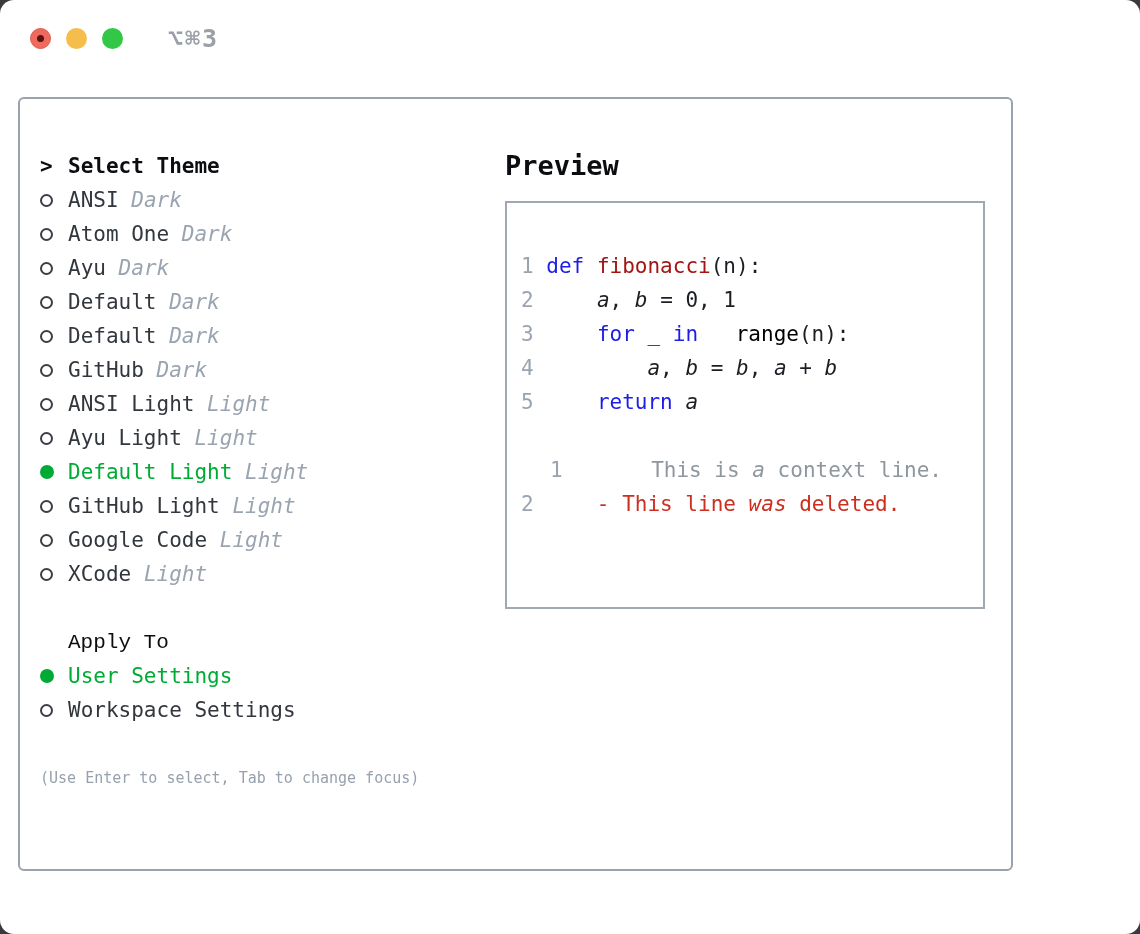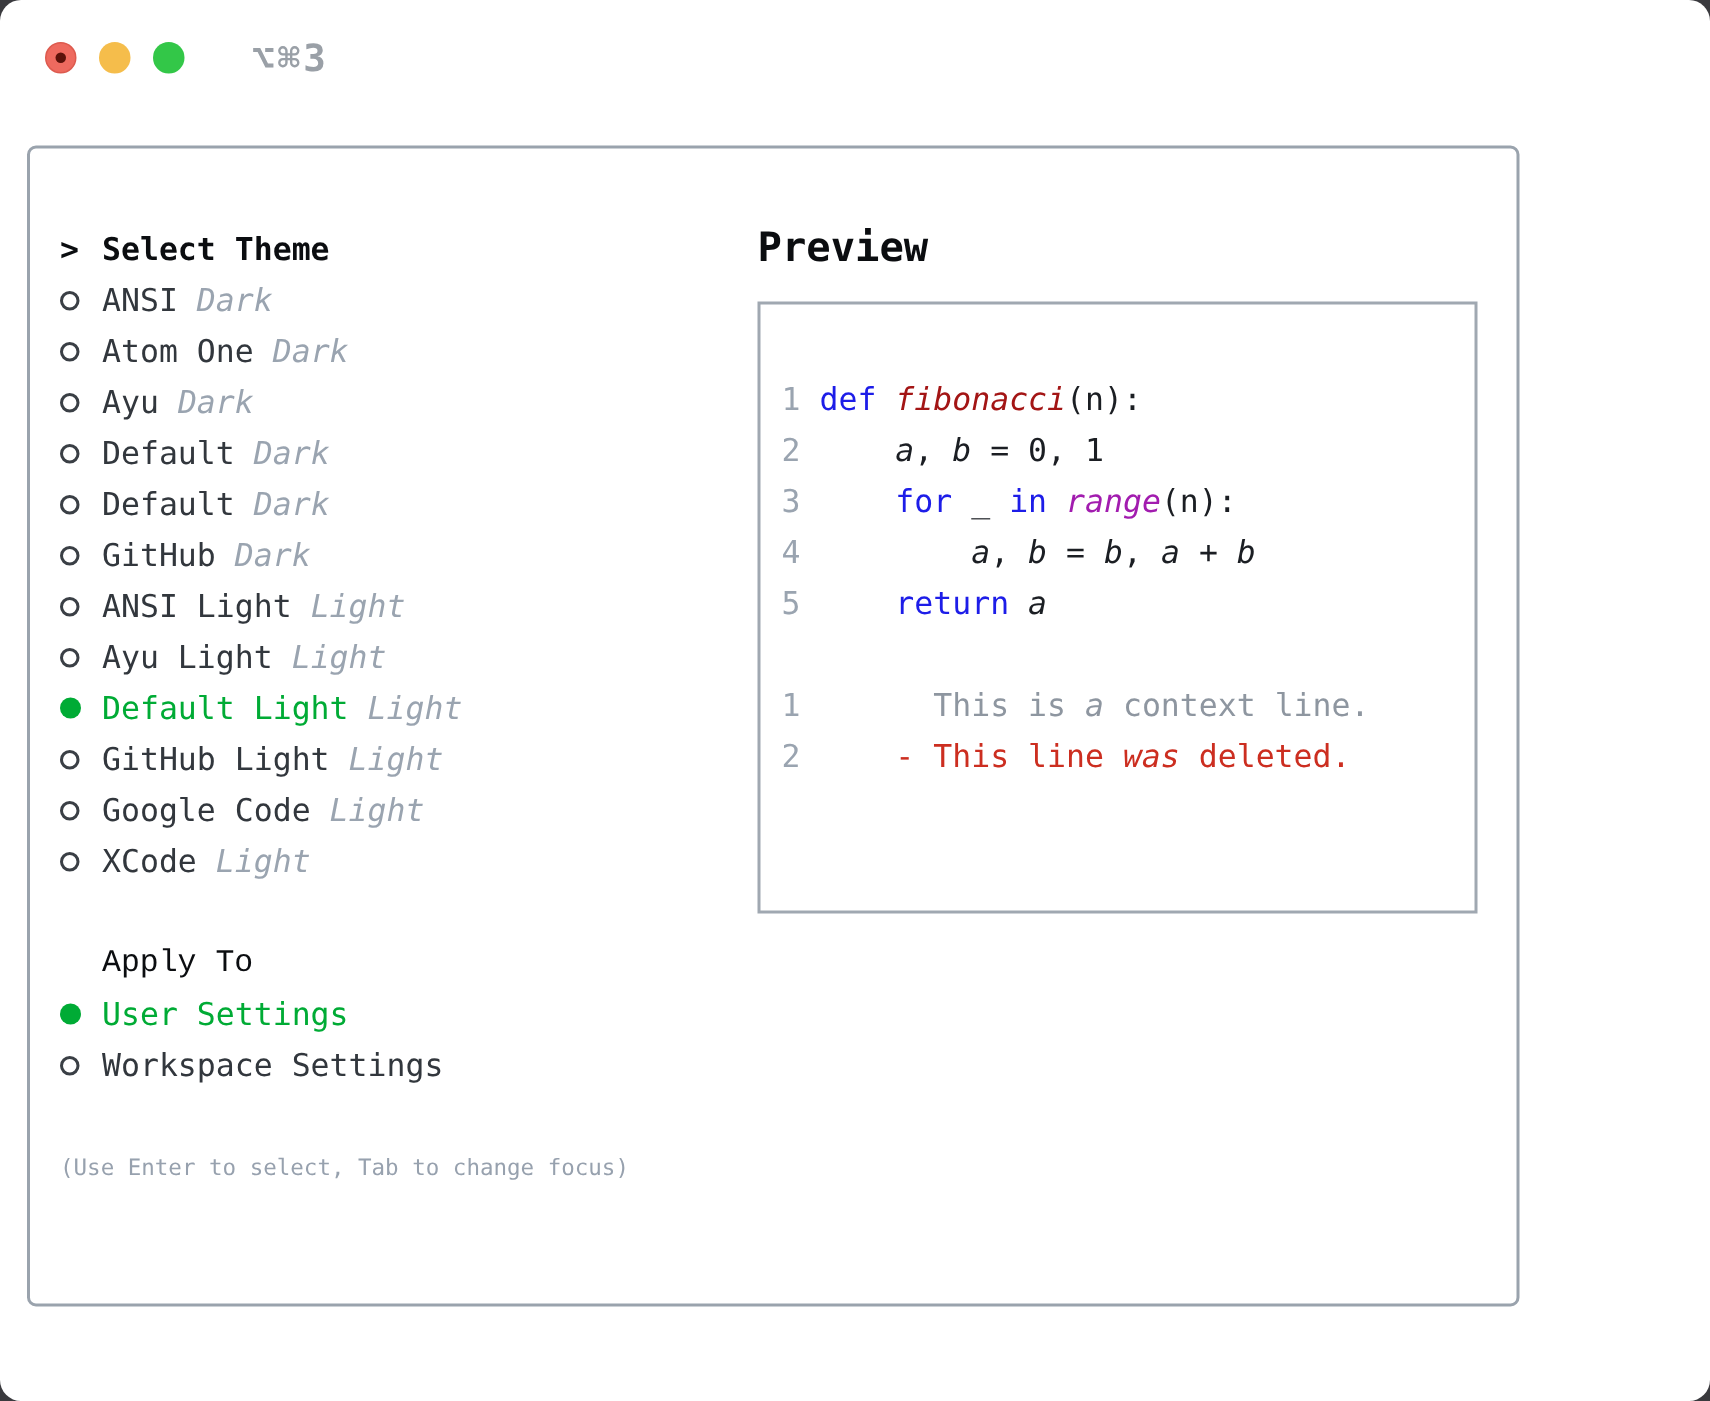--- a/index.html
+++ b/index.html
@@ -53,25 +53,25 @@
   
   .preview-hdr{height:34px;line-height:34px;font-size:27px;font-weight:700;color:#0b0d10;}
   .preview-box{
     margin-top:18px;width:480px;height:408px;box-sizing:border-box;
     border:2px solid #a0a8b1;background:#ffffff;
     padding:46px 14px;overflow:hidden;
   }
   .pline{height:34px;line-height:34px;font-size:21px;white-space:pre;color:#1b1e23;}
   .pline .ln{color:#9aa4b0;}
   .tk-kw{color:#1d1de8;}
-  .tk-bi{color:#a21caf;font-style:italic;}
-  .tk-fn{color:#a31515;font-style:italic;margin-top:10px;}
+  .tk-bi{color:#000000;margin-left:25px;}
+  .tk-fn{color:#a31515;margin-top:10px;}
   .tk-var{font-style:italic;}
   .tk-i{font-style:italic;}
-  .l-ctx{color:#8e96a0;}
+  .l-ctx{color:#8e96a0;margin-left:29px;}
   .l-del{color:#cc2e20;}
   .l-add{color:#0eb321;}
   .l-ctx .ln,.l-del .ln,.l-add .ln{color:#9aa4b0;}
 </style>
 </head>
 <body>
 
 <div class="window">
 
   <div class="titlebar">

